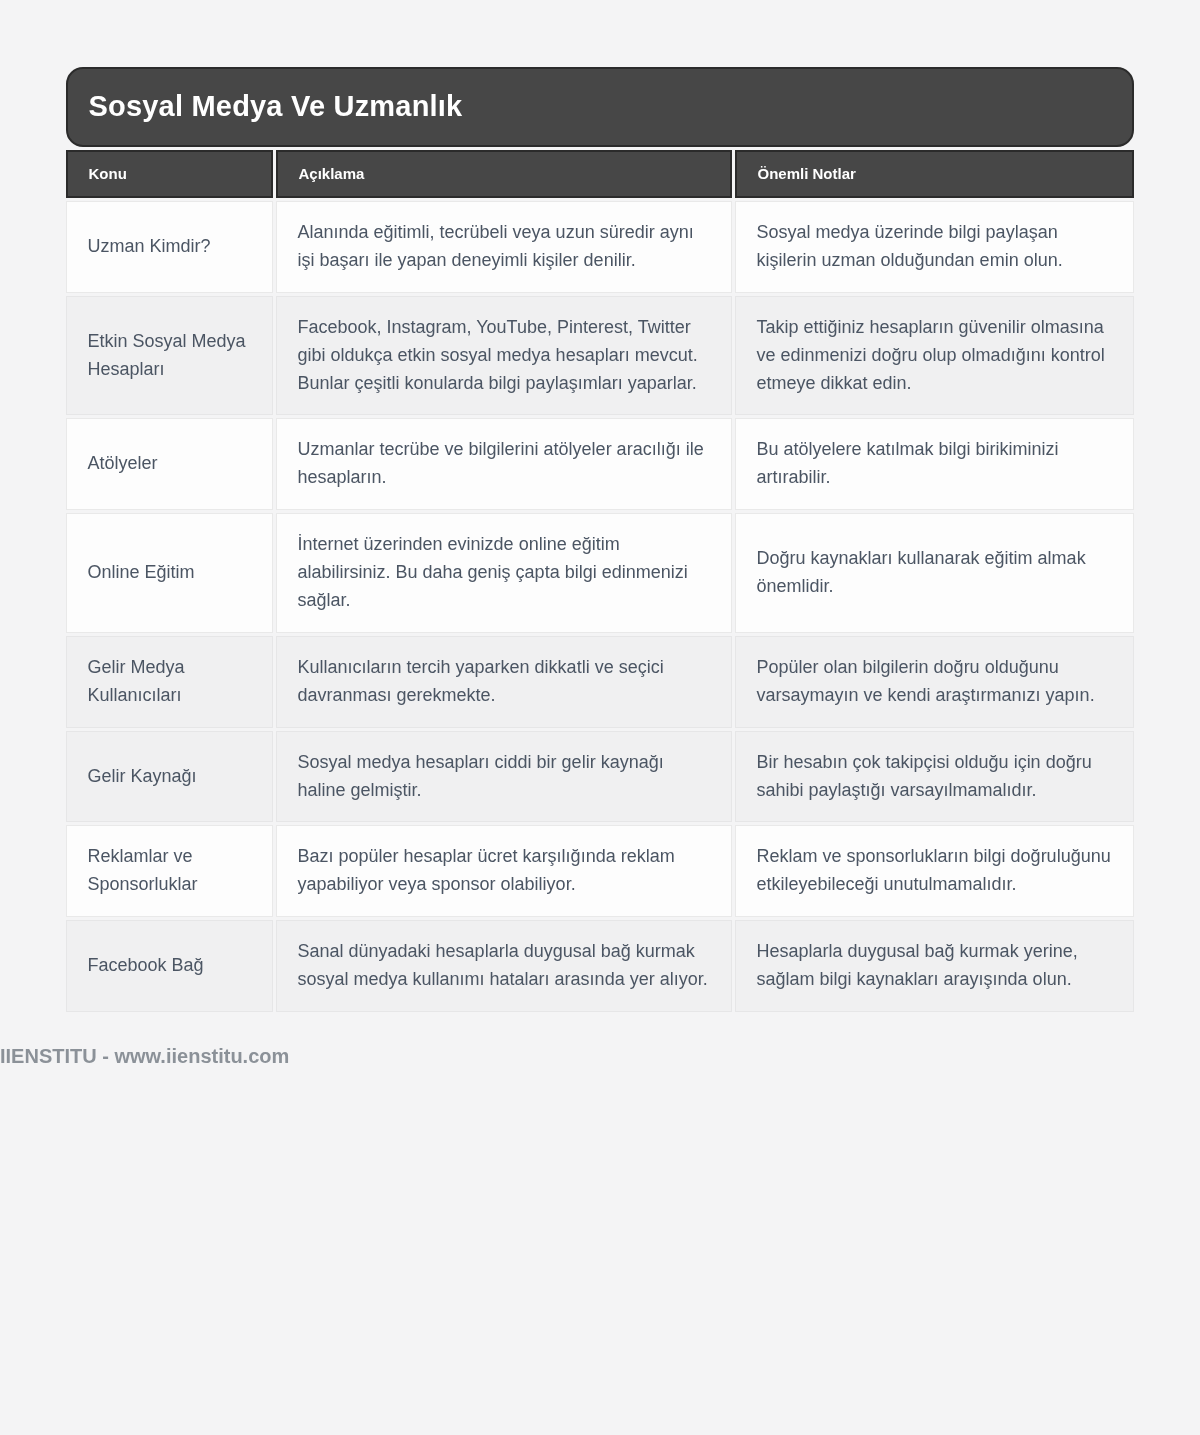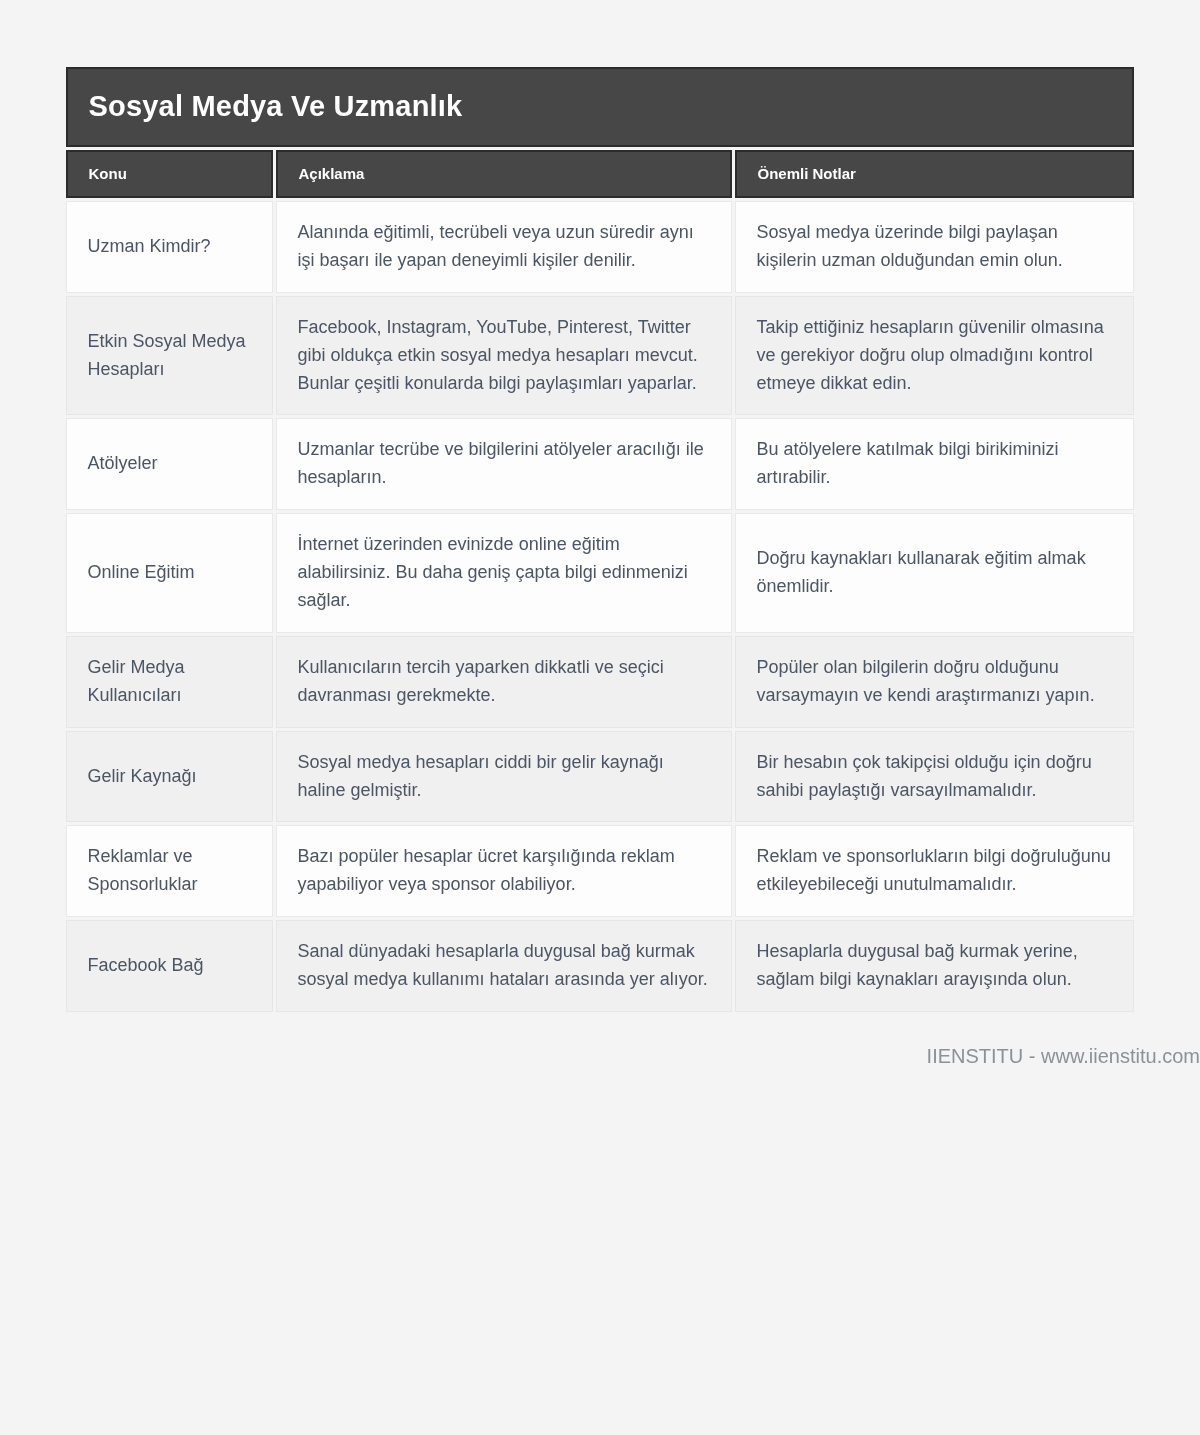--- a/index.html
+++ b/index.html
@@ -36,20 +36,21 @@
     border: 2px solid #2b2b2b;
     text-align: left;
     vertical-align: middle;
   }
 
   .title-cell {
     font-size: 29px;
     font-weight: bold;
     padding: 21px 20px 22px 20px;
     letter-spacing: 0.2px;
+    border-radius: 17px;
   }
 
   .head-cell {
     font-size: 15px;
     font-weight: bold;
     padding: 13px 20px 14px 20px;
   }
 
   
   .body-cell {
@@ -62,24 +63,25 @@
     vertical-align: middle;
     text-align: left;
   }
 
   tr.row-even .body-cell {
     background: #f0f0f1;
     border-color: #e6e6e7;
   }
 
   .footer {
-    text-align: right;
+    text-align: left;
     margin-top: 30px;
     font-size: 20px;
     color: #8b9198;
+    font-weight: bold;
   }
 </style>
 </head>
 <body>
 
 <table class="info-table">
   <colgroup>
     <col class="col-topic">
     <col class="col-desc">
     <col class="col-notes">
@@ -96,21 +98,21 @@
   </thead>
   <tbody>
     <tr class="row-odd">
       <td class="body-cell">Uzman Kimdir?</td>
       <td class="body-cell">Alanında eğitimli, tecrübeli veya uzun süredir aynı işi başarı ile yapan deneyimli kişiler denilir.</td>
       <td class="body-cell">Sosyal medya üzerinde bilgi paylaşan kişilerin uzman olduğundan emin olun.</td>
     </tr>
     <tr class="row-even">
       <td class="body-cell">Etkin Sosyal Medya Hesapları</td>
       <td class="body-cell">Facebook, Instagram, YouTube, Pinterest, Twitter gibi oldukça etkin sosyal medya hesapları mevcut. Bunlar çeşitli konularda bilgi paylaşımları yaparlar.</td>
-      <td class="body-cell">Takip ettiğiniz hesapların güvenilir olmasına ve gerekiyor doğru olup olmadığını kontrol etmeye dikkat edin.</td>
+      <td class="body-cell">Takip ettiğiniz hesapların güvenilir olmasına ve edinmenizi doğru olup olmadığını kontrol etmeye dikkat edin.</td>
     </tr>
     <tr class="row-odd">
       <td class="body-cell">Atölyeler</td>
       <td class="body-cell">Uzmanlar tecrübe ve bilgilerini atölyeler aracılığı ile hesapların.</td>
       <td class="body-cell">Bu atölyelere katılmak bilgi birikiminizi artırabilir.</td>
     </tr>
     <tr class="row-odd">
       <td class="body-cell">Online Eğitim</td>
       <td class="body-cell">İnternet üzerinden evinizde online eğitim alabilirsiniz. Bu daha geniş çapta bilgi edinmenizi sağlar.</td>
       <td class="body-cell">Doğru kaynakları kullanarak eğitim almak önemlidir.</td>

